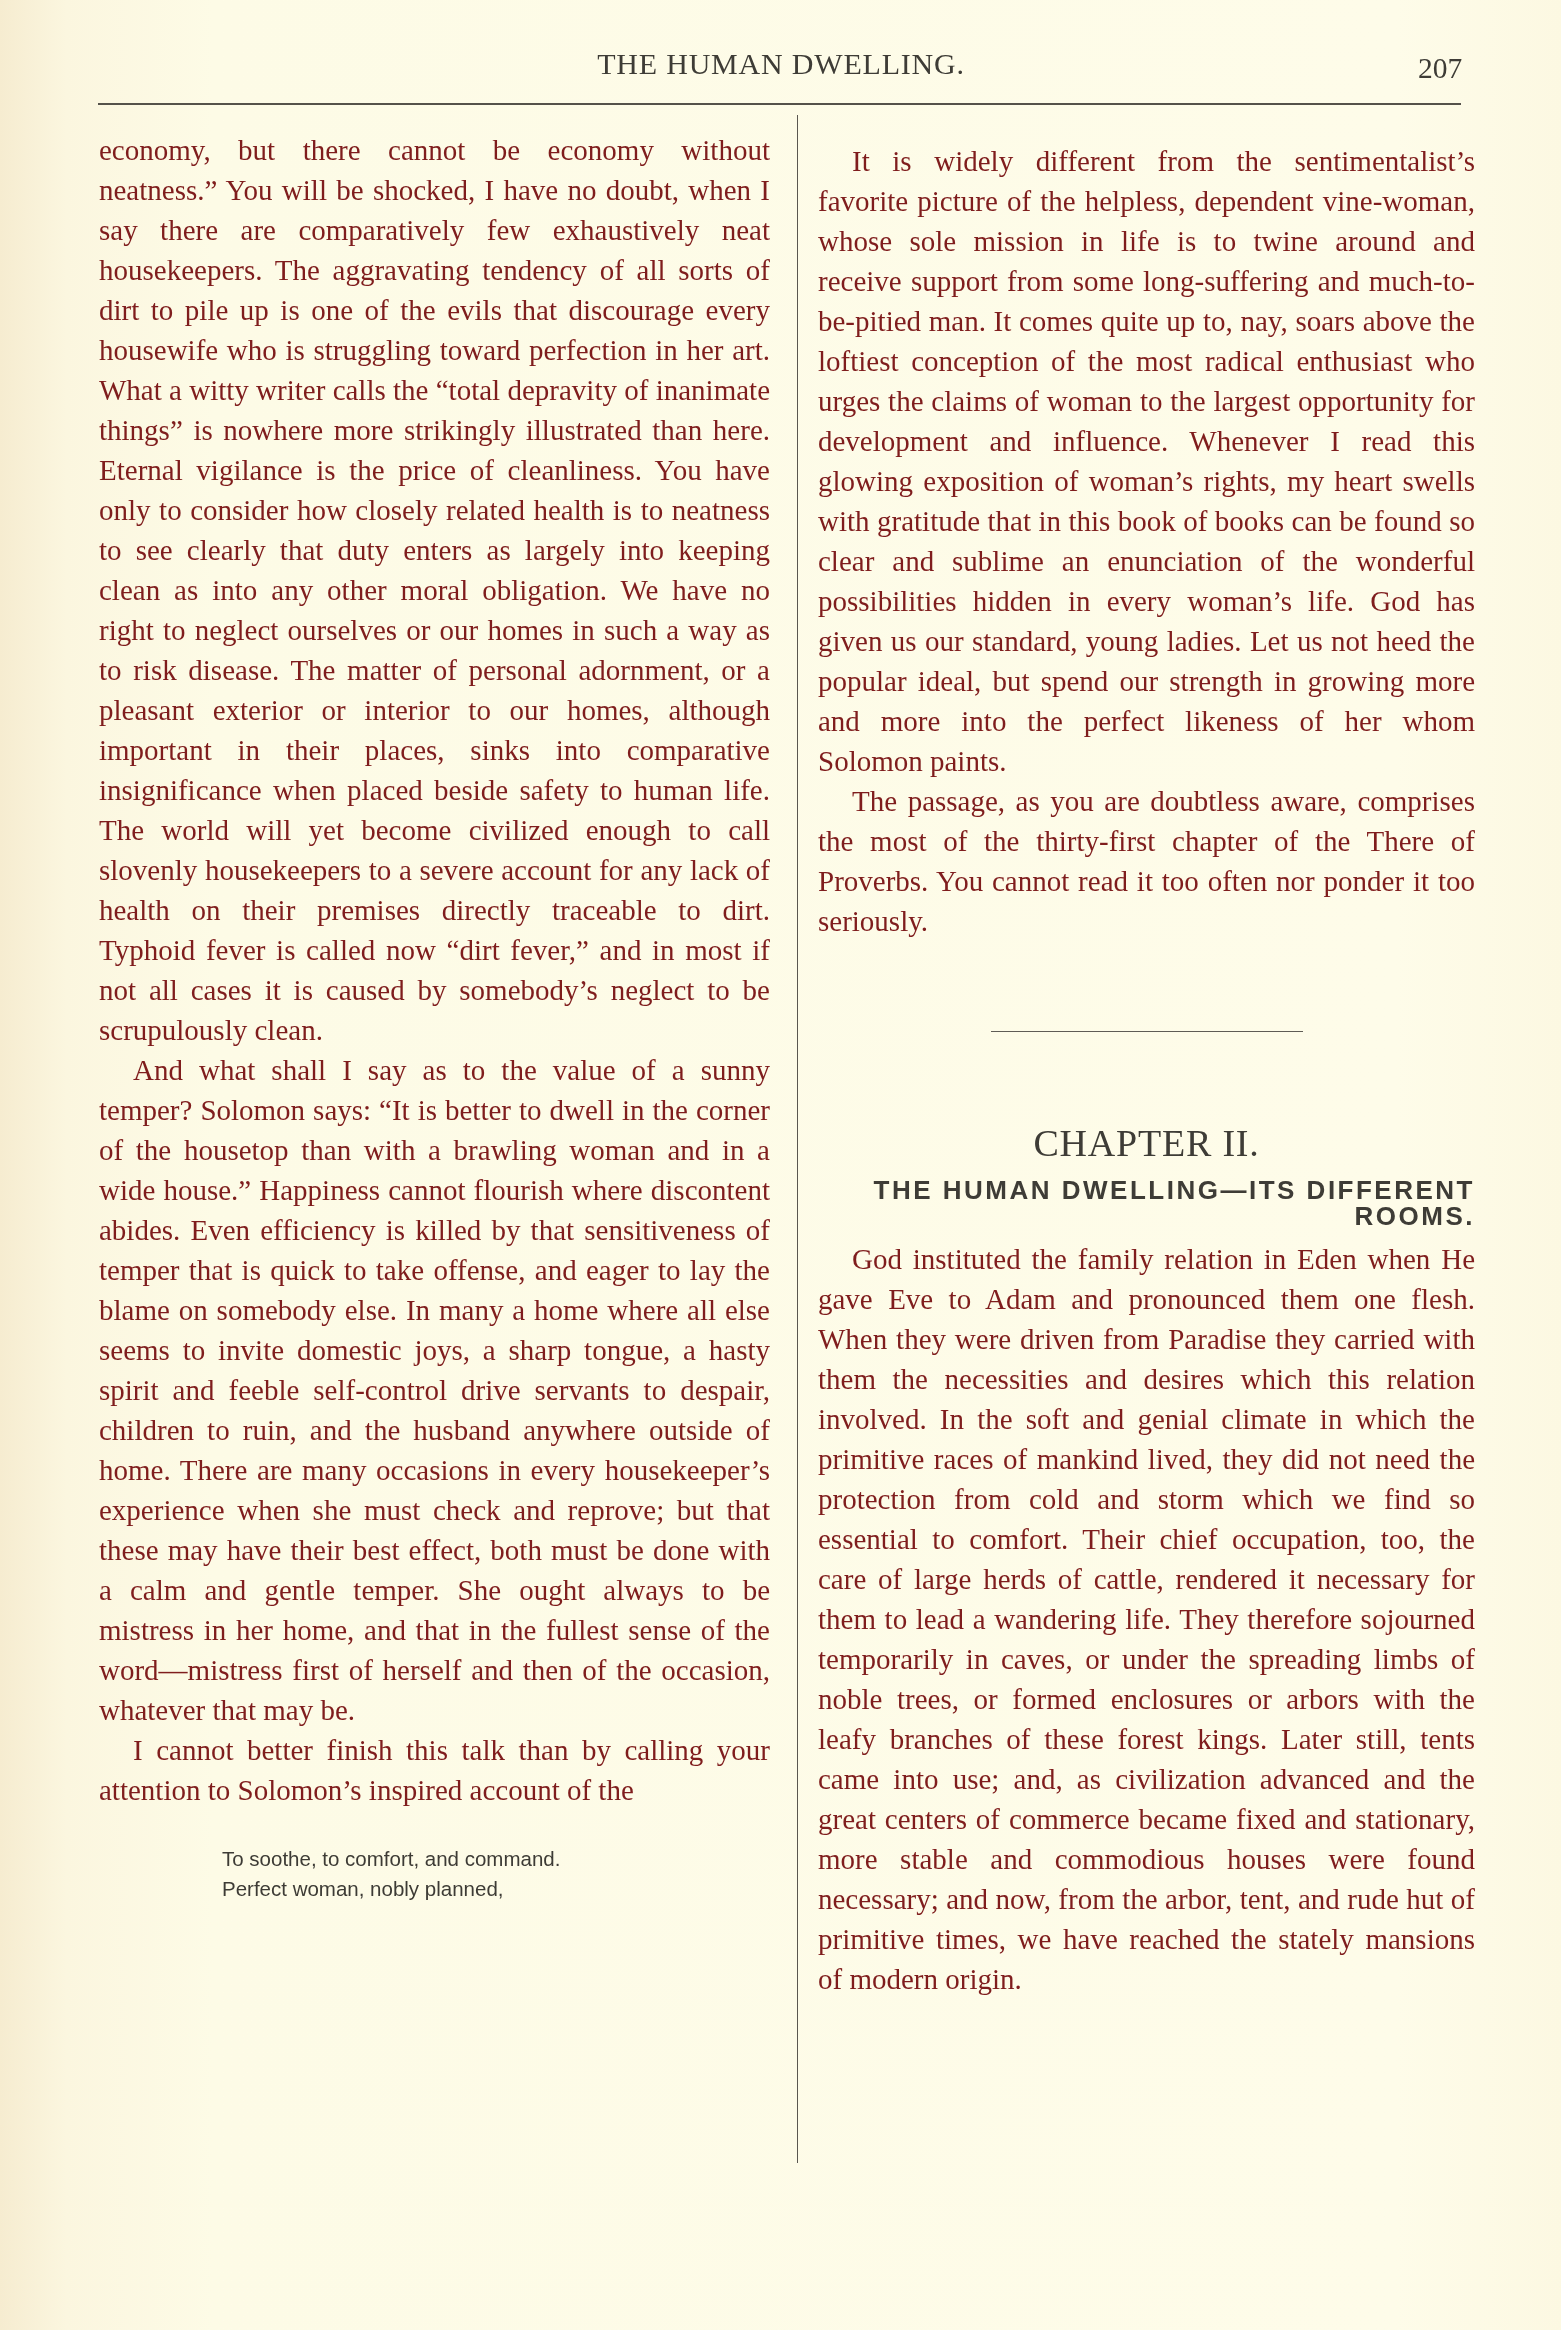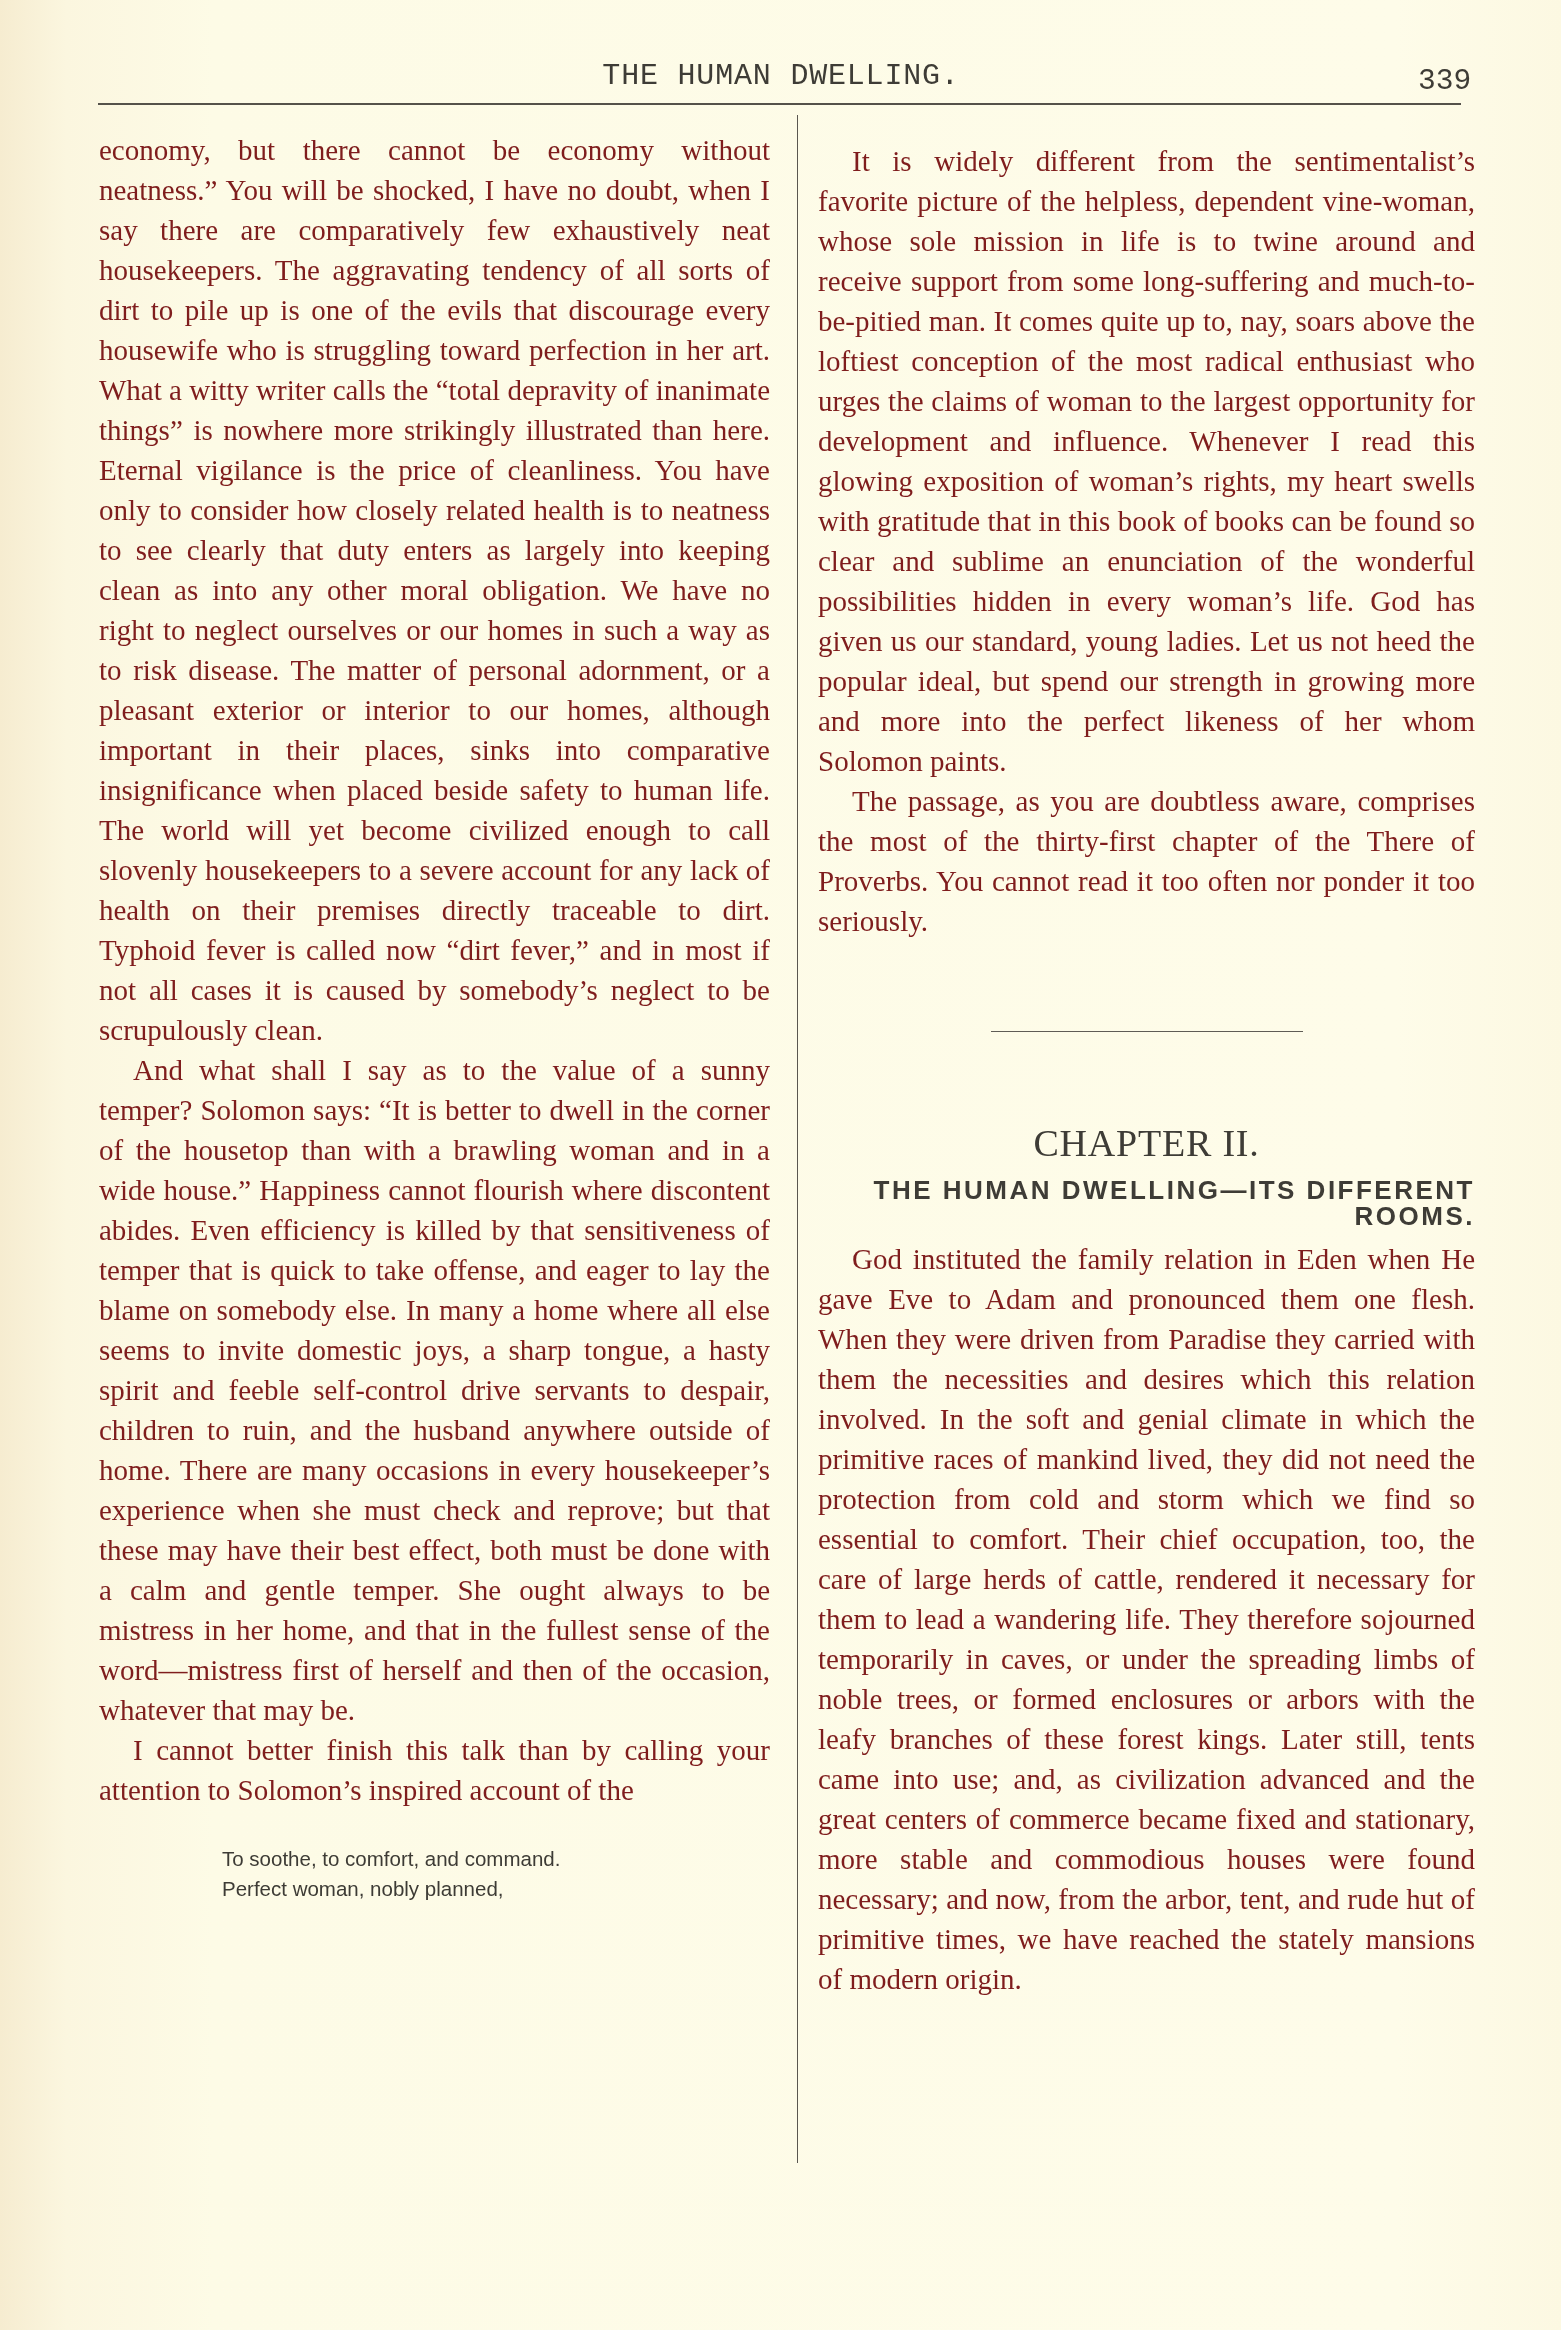--- a/index.html
+++ b/index.html
@@ -8,25 +8,24 @@
       height: 2330px;
       background: #fdfbe6;
       background-image: linear-gradient(90deg, #f6ecd0 0px, #fbf6df 66px, #fdfbe6 213px, #fefce9 1395px, #fcf8e2 1562px);
       color: #3c3a34;
       font-family: "Liberation Serif", "DejaVu Serif", serif;
       position: relative;
       overflow: hidden;
     }
     .running-head {
       position: absolute;
-      top: 54px;
+      top: 42px;
       left: 0;
       width: 1266px;
       height: 49px;
-      font-family: Liberation Mono, monospace;
     }
     .running-title {
       position: absolute;
       left: 0;
       width: 1562px;
       top: 4.9px;
       text-align: center;
       font-size: 30px;
       letter-spacing: 0.8px;
       color: #3e3c36;
@@ -102,21 +101,21 @@
       letter-spacing: 2.5px;
       line-height: 25.4px;
       color: #3e3c36;
     }
   </style>
 </head>
 <body>
 
 <div class="running-head">
   <div class="running-title">THE HUMAN DWELLING.</div>
-  <div class="page-number">339</div>
+  <div class="page-number">207</div>
 </div>
 <div class="head-rule"></div>
 <div class="column-divider"></div>
 
 <div class="column col-left">
   <p class="para">economy, but there cannot be economy without neatness.” You will be shocked, I have no doubt, when I say there are comparatively few exhaustively neat housekeepers. The aggravat­ing tendency of all sorts of dirt to pile up is one of the evils that discourage every housewife who is struggling toward perfection in her art. What a witty writer calls the “total depravity of inani­mate things” is nowhere more strikingly illustra­ted than here. Eternal vigilance is the price of cleanliness. You have only to consider how closely related health is to neatness to see clearly that duty enters as largely into keeping clean as into any other moral obligation. We have no right to neglect ourselves or our homes in such a way as to risk disease. The matter of personal adornment, or a pleasant exterior or interior to our homes, although important in their places, sinks into comparative insignificance when placed beside safety to human life. The world will yet become civilized enough to call slovenly housekeepers to a severe account for any lack of health on their premises directly traceable to dirt. Typhoid fever is called now “dirt fever,” and in most if not all cases it is caused by some­body’s neglect to be scrupulously clean.</p>
   <p class="para indent">And what shall I say as to the value of a sunny temper? Solomon says: “It is better to dwell in the corner of the housetop than with a brawl­ing woman and in a wide house.” Happiness cannot flourish where discontent abides. Even efficiency is killed by that sensitiveness of tem­per that is quick to take offense, and eager to lay the blame on somebody else. In many a home where all else seems to invite domestic joys, a sharp tongue, a hasty spirit and feeble self-con­trol drive servants to despair, children to ruin, and the husband anywhere outside of home. There are many occasions in every housekeeper’s experience when she must check and reprove; but that these may have their best effect, both must be done with a calm and gentle temper. She ought always to be mistress in her home, and that in the fullest sense of the word—mistress first of herself and then of the occasion, whatever that may be.</p>
   <p class="para indent">I cannot better finish this talk than by calling your attention to Solomon’s inspired account of the</p>
   <div class="verse">
     <span class="verse-line">To soothe, to comfort, and command.</span>

